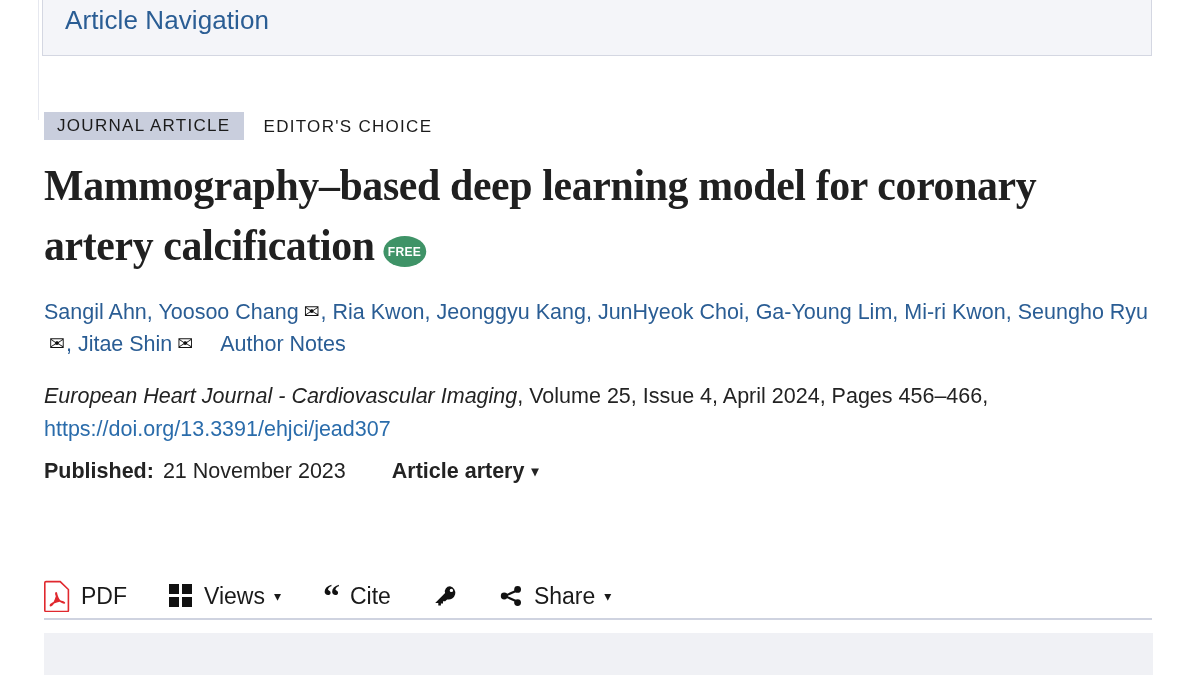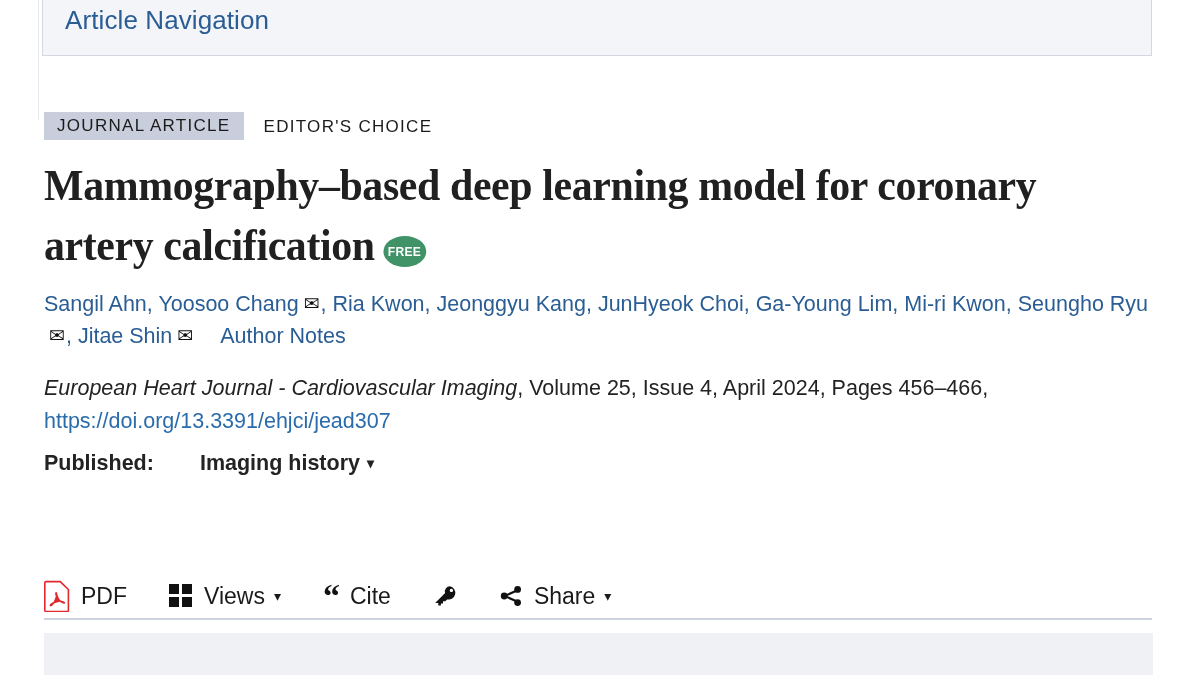--- a/index.html
+++ b/index.html
@@ -104,21 +104,21 @@
     font-family: "Liberation Sans", sans-serif;
     font-weight: 700;
     font-size: 13px;
     letter-spacing: .3px;
     text-align: center;
     line-height: 31px;
   }
 
   
   .authors {
-    margin-top: 12px;
+    margin-top: 20px;
     font-size: 21.5px;
     line-height: 1.52;
     color: #2a5d94;
     max-width: 1110px;
   }
   .author-name { color: #2a5d94; cursor: pointer; }
   .punct { color: #2a5d94; }
   .mail-icon {
     display: inline-block;
     color: #111;
@@ -230,22 +230,23 @@
   </h1>
 
   <div class="authors"><span class="author-name">Sangil Ahn</span><span class="punct">, </span><span class="author-name">Yoosoo Chang</span><span class="mail-icon">✉</span><span class="punct">, </span><span class="author-name">Ria Kwon</span><span class="punct">, </span><span class="author-name">Jeonggyu Kang</span><span class="punct">, </span><span class="author-name">JunHyeok Choi</span><span class="punct">, </span><span class="author-name">Ga-Young Lim</span><span class="punct">, </span><span class="author-name">Mi-ri Kwon</span><span class="punct">, </span><span class="author-name">Seungho Ryu</span><span class="mail-icon">✉</span><span class="punct">, </span><span class="author-name">Jitae Shin</span><span class="mail-icon">✉</span><span class="author-notes">Author Notes</span></div>
 
   <div class="citation">
     <span class="journal-name">European Heart Journal - Cardiovascular Imaging</span><span>, Volume 25, Issue 4, April 2024, Pages 456–466, </span><span class="doi-link">https://doi.org/13.3391/ehjci/jead307</span>
   </div>
 
   <div class="published-line">
     <span class="published-label">Published:</span>
+    <span class="published-date">21 November 2023</span>
     <span class="article-history">
-      <span>Imaging history</span>
+      <span>Article artery</span>
       <span class="caret">▾</span>
     </span>
   </div>
 
 </div>
 
 <div class="toolbar">
 
   <div class="tb-item">
     <span>

